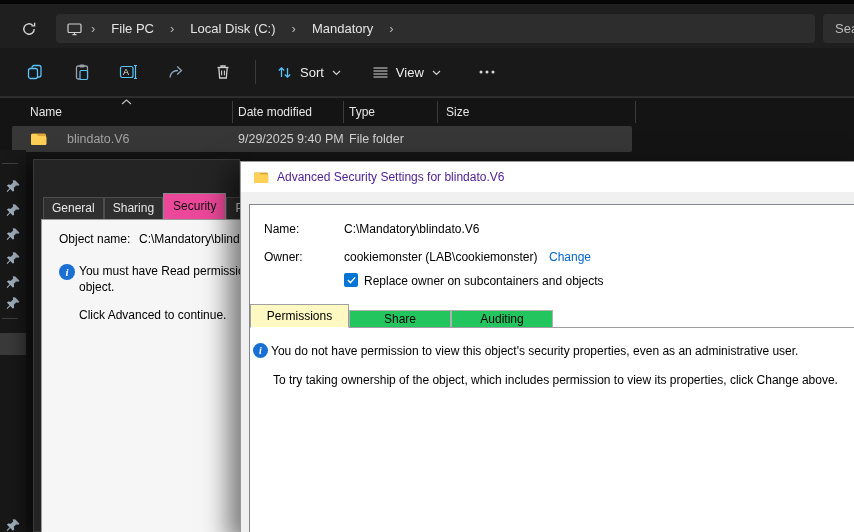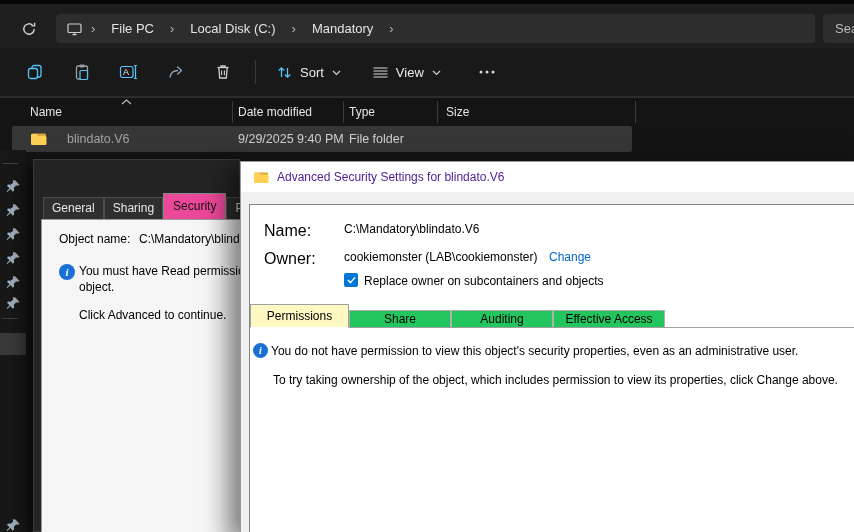--- a/index.html
+++ b/index.html
@@ -49,21 +49,21 @@
             padding:5px 9px 6px 9px;position:relative;z-index:2;}
   #props-page{position:absolute;left:7px;top:59px;width:200px;height:314px;background:#f6f6f6;
               border:1px solid #9a9a9a;box-sizing:border-box;color:#000;font-size:12px;}
 
   
   #adv{left:240px;top:161px;width:620px;height:376px;background:#f0f0f0;border:1px solid #999;
        box-sizing:border-box;box-shadow:-12px 6px 24px rgba(0,0,0,.5);z-index:10;}
   #adv-title{position:absolute;left:0;top:0;width:100%;height:30px;background:#fff;display:flex;align-items:center;gap:8px;padding-left:12px;box-sizing:border-box;}
   #adv-title span{color:#4c1d95;font-size:12px;white-space:nowrap;}
   #adv-panel{position:absolute;left:8px;top:42px;width:660px;height:370px;background:#fff;border:1px solid #828790;}
-  .adv-label{position:absolute;color:#000;font-size:16px;}
+  .adv-label{position:absolute;color:#000;font-size:12px;}
   .adv-value{position:absolute;color:#000;font-size:12px;white-space:nowrap;}
   #adv-change{position:absolute;left:299px;top:45px;color:#0066cc;font-size:12px;}
   #adv-check{position:absolute;left:94px;top:68px;width:14px;height:14px;background:#0075d6;border-radius:2px;
              display:flex;align-items:center;justify-content:center;}
   #adv-tabs{position:absolute;left:0;top:99px;right:0;height:23px;border-bottom:1px solid #9f9f9f;display:flex;align-items:flex-end;}
   .atab{background:#22c55e;border:1px solid #b0b0b0;border-bottom:none;color:#000;font-size:12px;height:16px;
         display:flex;align-items:center;justify-content:center;white-space:nowrap;}
   .atab.sel{background:#fef9c3;border:1px solid #9f9f9f;border-bottom:1px solid #fff;height:22px;margin-bottom:-1px;z-index:2;}
   .info-icon{border-radius:50%;background:#1a6fd4;color:#fff;display:flex;align-items:center;justify-content:center;
              font-family:"Liberation Serif",serif;font-style:italic;font-weight:bold;}
@@ -299,21 +299,20 @@
               <path d="M2 5.6l2.8 2.8L10 2.6" fill="none" stroke="#fff" stroke-width="1.6"></path>
             </svg>
         </span>
       </span>
       <span class="adv-value" style="left:114px;top:69px;">Replace owner on subcontainers and objects</span>
 
       <div id="adv-tabs">
         <span class="atab sel" style="width:97px;">Permissions</span>
         <span class="atab" style="width:100px;">Share</span>
         <span class="atab" style="width:100px;">Auditing</span>
-        <span class="atab" style="width:110px;">Effective Access</span>
       </div>
 
       <span class="info-icon" style="position:absolute;left:3px;top:138px;width:15px;height:15px;font-size:10px;">i</span>
       <span class="adv-info" style="left:21px;top:139px;">You do not have permission to view this object's security properties, even as an administrative user.</span>
       <span class="adv-info" style="left:23px;top:168px;">To try taking ownership of the object, which includes permission to view its properties, click Change above.</span>
     </div>
   </div>
 
 </div>
 

